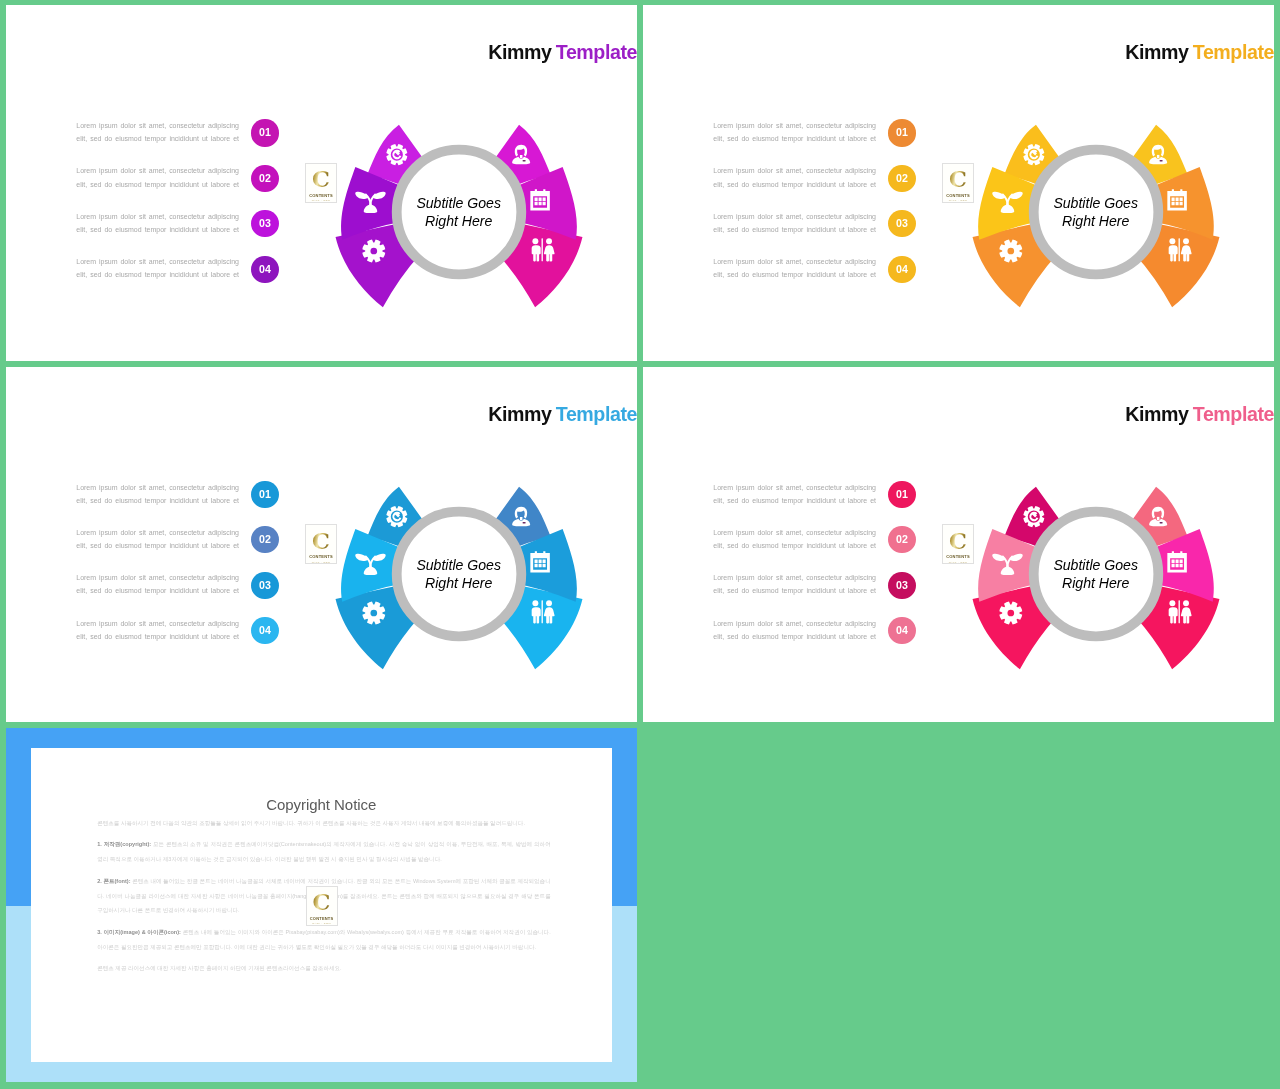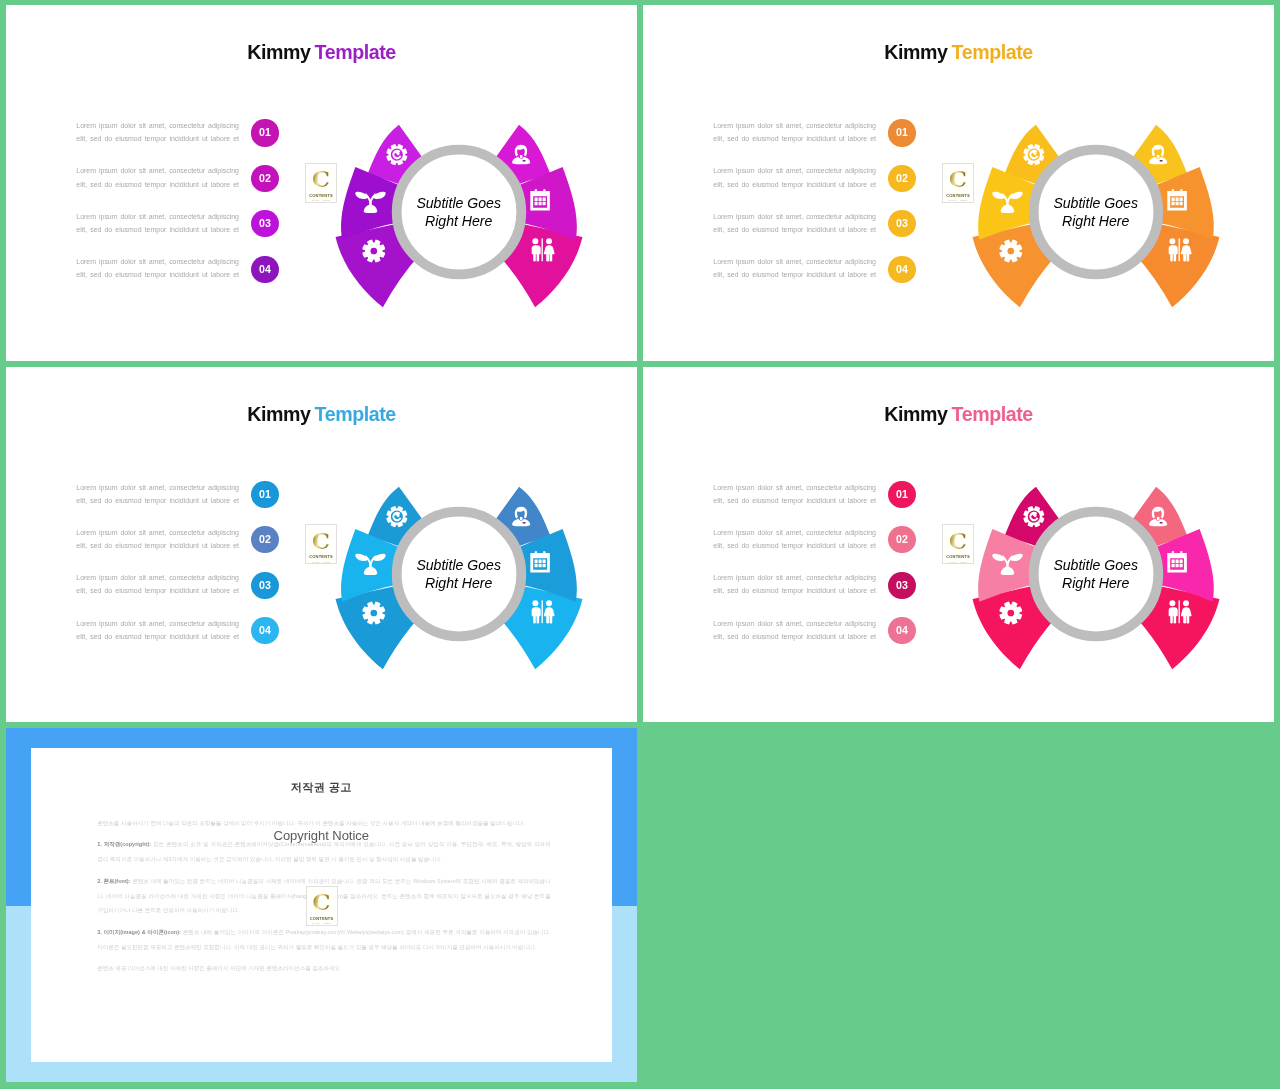--- a/index.html
+++ b/index.html
@@ -7,21 +7,21 @@
 html,body{width:1280px;height:1089px;overflow:hidden;}
 body{background:#66cb8b;font-family:"Liberation Sans",sans-serif;}
 #stage{position:relative;width:1280px;height:1089px;}
 .slide{position:absolute;background:#ffffff;overflow:hidden;}
 .s1{left:6px;top:5px;width:631px;height:356px;}
 .s2{left:643px;top:5px;width:631px;height:356px;}
 .s3{left:6px;top:366.5px;width:631px;height:355.5px;}
 .s4{left:643px;top:366.5px;width:631px;height:355.5px;}
 .s5{left:6px;top:728px;width:631px;height:354px;background:transparent;}
 
-.title{position:absolute;left:0;width:100%;top:36.0px;text-align:center;
+.title{position:absolute;left:0;width:100%;top:36.0px;text-align:right;
  font-size:19.6px;font-weight:700;letter-spacing:-0.42px;white-space:nowrap;}
 .title .k{color:#101010;}
 .title .t{margin-left:4.2px;}
 
 .blist{position:absolute;left:70.3px;top:114px;width:226px;}
 .brow{position:relative;height:45.4px;}
 .btxt{position:absolute;left:0;top:0;width:162.7px;
  font-size:7.0px;line-height:1.88;color:#a9a9a9;letter-spacing:-0.02px;}
 .btxt>div{text-align:justify;text-align-last:justify;white-space:pre;
  display:block;}
@@ -37,21 +37,21 @@
 .clogo .c2{font-size:2.4px;color:#bcaa72;letter-spacing:0.5px;margin-top:1.5px;}
 
 .flower{position:absolute;}
 .ftext{position:absolute;left:0;width:400px;text-align:center;
  font-style:italic;font-size:14.1px;line-height:18.4px;color:#000000;}
 
 .nf-top{position:absolute;left:0;top:0;width:631px;height:178px;background:#45a2f5;}
 .nf-bot{position:absolute;left:0;top:178px;width:631px;height:177px;background:#ade0f9;}
 .npaper{position:absolute;left:24.7px;top:20.3px;width:581.1px;height:313.5px;background:#fff;}
 .nttl{position:absolute;left:0;top:31.5px;width:100%;text-align:center;font-size:11.2px;font-weight:700;color:#3f3f3f;letter-spacing:0.3px;}
-.nsub{position:absolute;left:0;top:47.6px;width:100%;text-align:center;font-size:13px;color:#5a5a5a;letter-spacing:-0.05px;margin-top:32px;}
+.nsub{position:absolute;left:0;top:47.6px;width:100%;text-align:center;font-size:15px;color:#5a5a5a;letter-spacing:-0.05px;}
 .nbody{position:absolute;left:66.5px;top:67.5px;width:453.5px;font-size:5.55px;line-height:14.84px;color:#cdcdcd;text-align:justify;}
 .nbody b{color:#8f8f8f;font-weight:700;}
 .nbody p{margin-bottom:6.7px;}
 .nlogo{position:absolute;left:274.9px;top:137.6px;}
 </style>
 </head>
 <body>
 
 <div id="stage">
   <div class="slide s1">
@@ -383,21 +383,20 @@
           </g>
         </svg><div class="ftext" style="top:88px">
           <div>Subtitle Goes</div>
           <div>Right Here</div>
         </div></div>
     </div>
   <div class="slide s5">
     <div class="nf-top"></div>
     <div class="nf-bot"></div>
     <div class="npaper">
-      <div class="nttl">저작권 공고</div>
       <div class="nsub">Copyright Notice</div>
       <div class="nbody">
           <p>콘텐츠를 사용하시기 전에 다음의 약관의 조항들을 상세히 읽어 주시기 바랍니다. 귀하가 이 콘텐츠를 사용하는 것은 사용자 계약서 내용에 보증에 동의하셨음을 알려드립니다.</p>
           <p><b>1. 저작권(copyright):</b> 모든 콘텐츠의 소유 및 저작권은 콘텐츠메이커닷컴(Contentsmakeout)의 제작자에게 있습니다. 사전 승낙 없이 상업적 이용, 무단전재, 배포, 복제, 방법에 의하여 영리 목적으로 이용하거나 제3자에게 이용하는 것은 금지되어 있습니다. 이러한 불법 행위 발견 시 중지된 민사 및 형사상의 사법을 받습니다.</p>
           <p><b>2. 폰트(font):</b> 콘텐츠 내에 들어있는 한글 폰트는 네이버 나눔글꼴의 서체로 네이버에 저작권이 있습니다. 한글 외의 모든 폰트는 Windows System에 포함된 서체와 글꼴로 제작되었습니다. 네이버 나눔글꼴 라이선스에 대한 자세한 사항은 네이버 나눔글꼴 홈페이지(hangeul.naver.com)를 참조하세요. 폰트는 콘텐츠와 함께 배포되지 않으므로 필요하실 경우 해당 폰트를 구입하시거나 다른 폰트로 변경하여 사용하시기 바랍니다.</p>
           <p><b>3. 이미지(image) &amp; 아이콘(icon):</b> 콘텐츠 내에 들어있는 이미지와 아이콘은 Pixabay(pixabay.com)와 Webalys(webalys.com) 등에서 제공한 무료 저작물로 이용하여 저작권이 있습니다. 아이콘은 필요한만큼 제공되고 콘텐츠에만 포함합니다. 이에 대한 권리는 귀하가 별도로 확인하실 필요가 있을 경우 해당을 하더라도 다시 이미지를 변경하여 사용하시기 바랍니다.</p>
           <p>콘텐츠 제공 라이선스에 대한 자세한 사항은 홈페이지 하단에 기재된 콘텐츠라이선스를 참조하세요.</p>
         </div>
       <div class="nlogo">
           <div class="clogo" style="position:relative;left:0;top:0">

